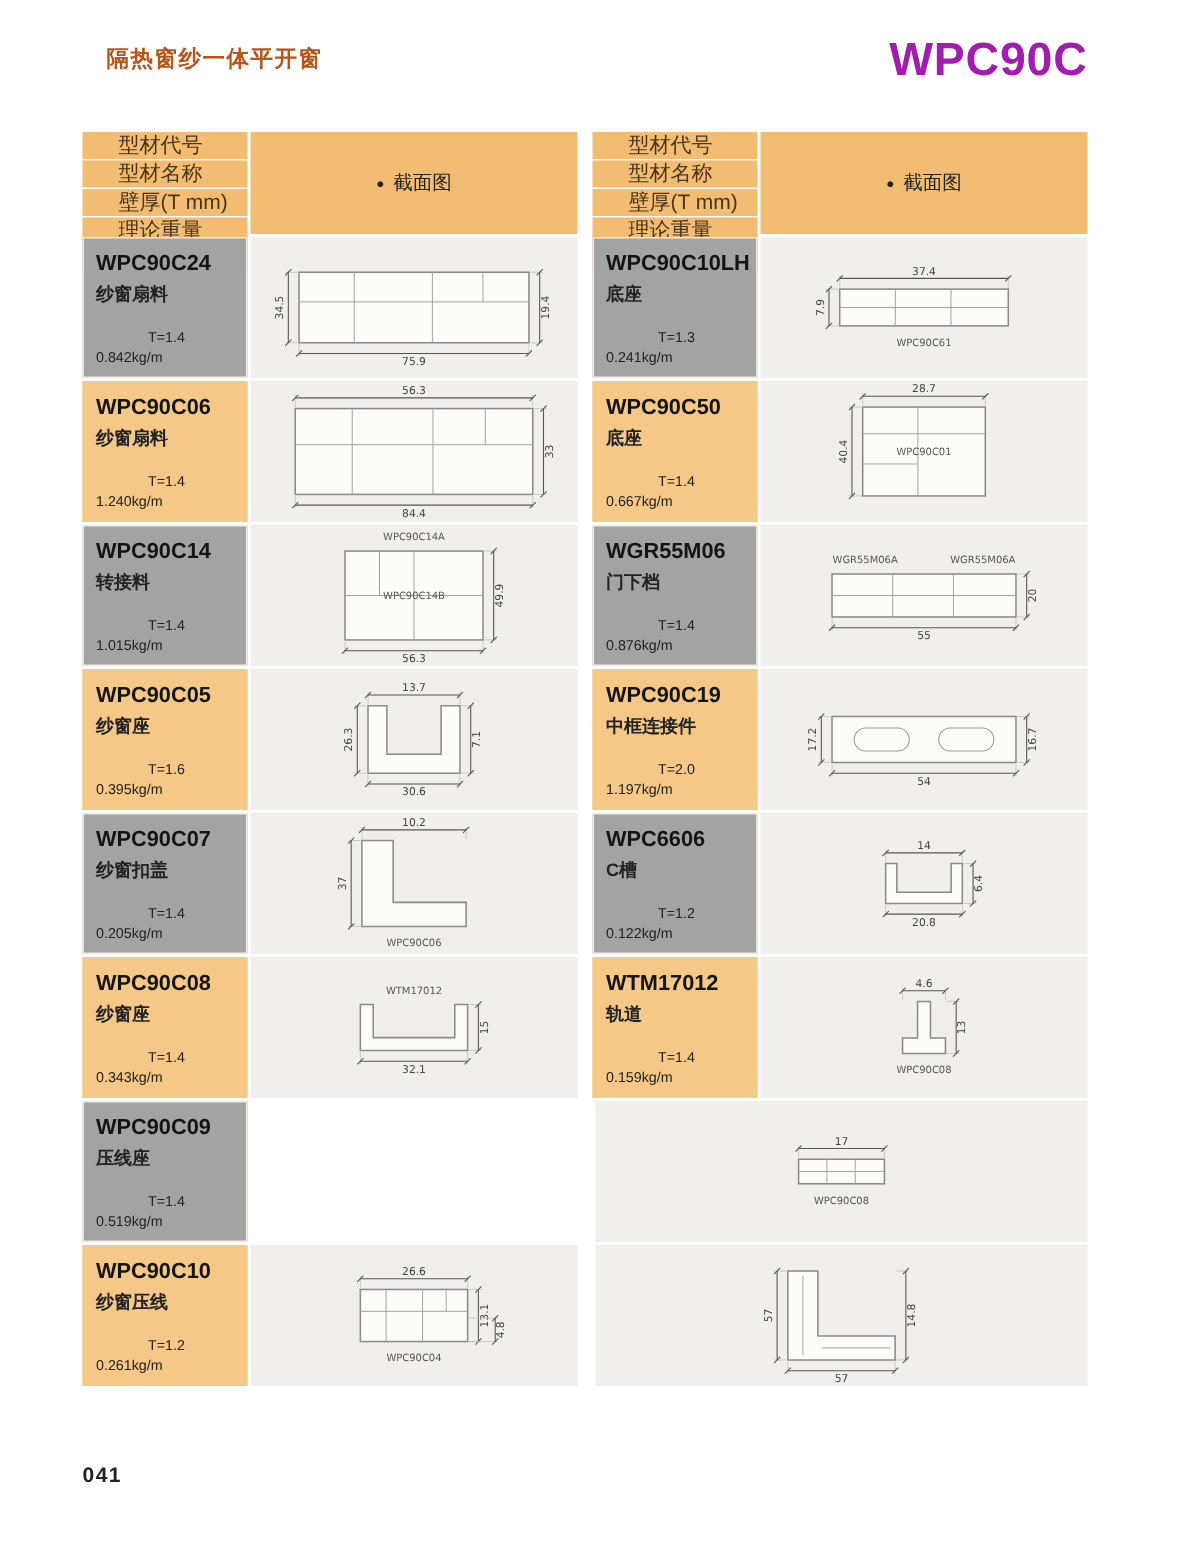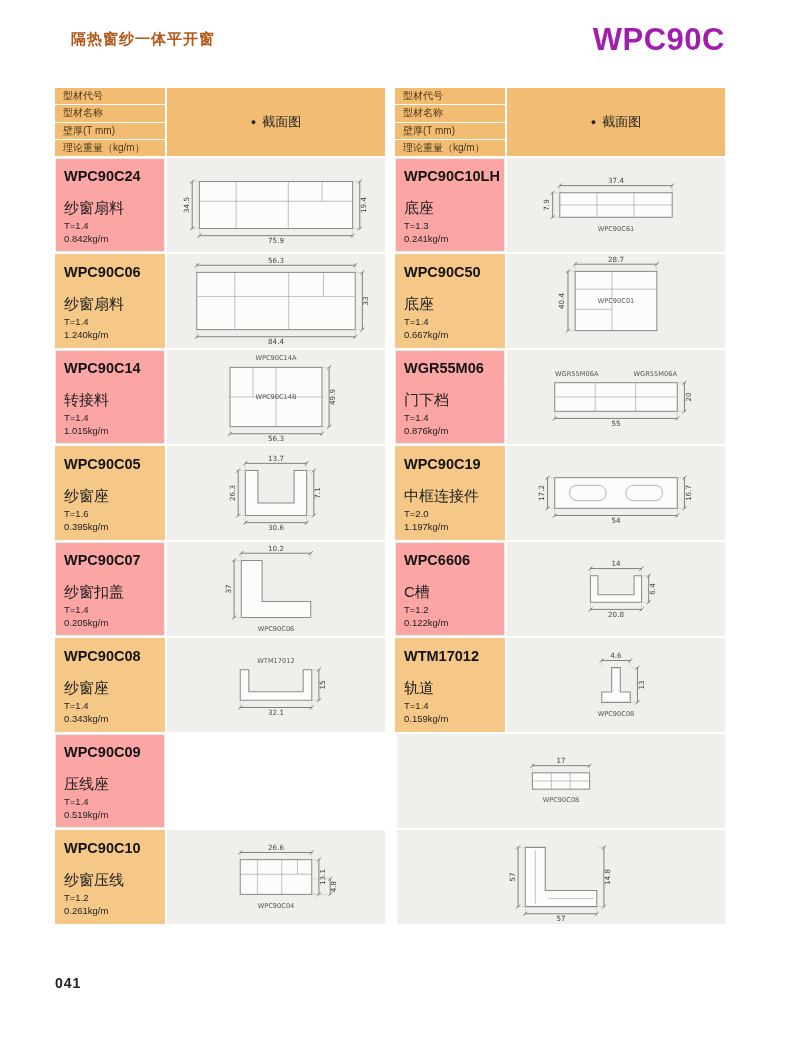--- a/index.html
+++ b/index.html
@@ -26,45 +26,45 @@
   }
   .tables{
     position:absolute;left:55px;top:88px;width:670px;
     display:flex;gap:10px;
   }
   .profile-table{width:330px;}
   .head-block{display:flex;height:68px;margin-bottom:2px;}
   .head-left{width:110px;display:flex;flex-direction:column;}
   .head-row{
     flex:1;background:var(--header-tan);
-    font-size:10px;color:#4a3418;
-    display:flex;align-items:center;padding-left:8px;
-    border-bottom:1px solid #fff;box-sizing:border-box;text-align:center;
+    font-size:14px;color:#4a3418;
+    display:flex;align-items:center;padding-left:24px;
+    border-bottom:1px solid #fff;box-sizing:border-box;
   }
   .head-row:last-child{border-bottom:none;}
   .head-right{
     flex:1;margin-left:2px;background:var(--header-tan);
     display:flex;align-items:center;justify-content:center;gap:6px;
     font-size:13px;color:#222;
   }
   .head-right .bullet{font-size:9px;line-height:1;}
   .profile-row{display:flex;height:94px;margin-bottom:2px;}
   .label-cell{
     width:110px;box-sizing:border-box;
     padding:9px 6px 7px 8px;
-    background:#fca5a5;border:1px solid #f0ece4;
+    background:#a3a3a3;border:1px solid #f0ece4;
     display:flex;flex-direction:column;
   }
   .profile-row:nth-child(even) .label-cell{
     background:var(--cell-tan);border-color:var(--cell-tan);
   }
   .code{font-size:14.5px;font-weight:bold;color:#141414;}
-  .pname{font-size:15px;color:#222;margin-top:15px;}
+  .pname{font-size:12px;color:#222;margin-top:4px;font-weight:bold;}
   .spec{font-size:9.5px;color:#222;}
-  .thickness{margin-top:auto;}
+  .thickness{margin-top:auto;text-align:center;}
   .weight{margin-top:2px;}
   .drawing-cell{
     flex:1;margin-left:2px;background:var(--drawing-bg);
     display:flex;align-items:center;justify-content:center;
   }
   .drawing-cell svg{width:100%;height:100%;display:block;}
   .page-num{
     position:absolute;left:55px;bottom:52px;
     font-size:14px;font-weight:bold;color:#222;letter-spacing:1px;
   }

